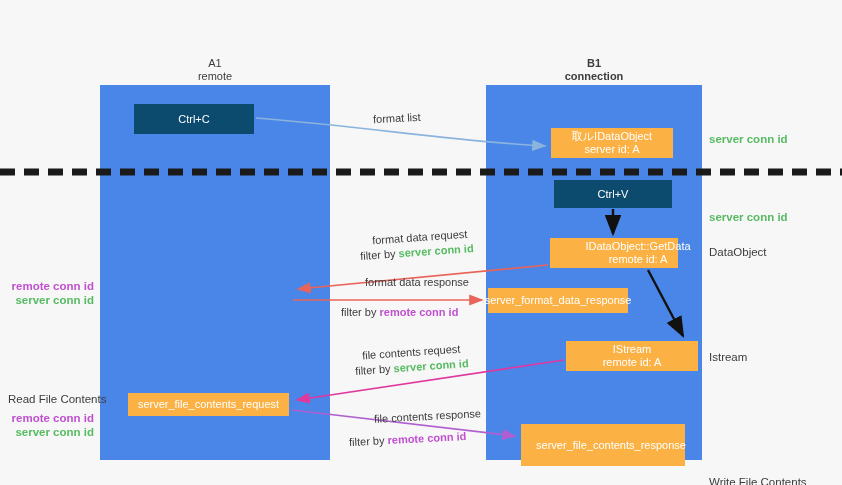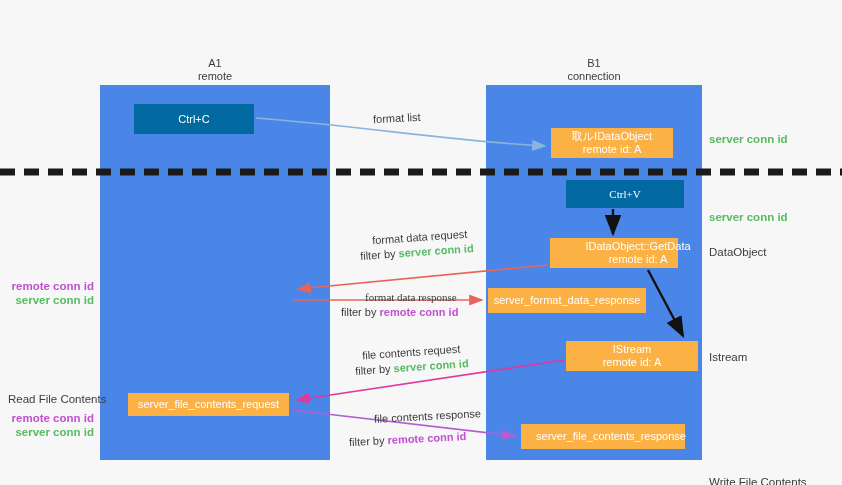--- a/index.html
+++ b/index.html
@@ -47,47 +47,47 @@
   .lane-b { left: 486px; top: 85px; width: 216px; height: 375px; }
   .lane-head {
     position: absolute;
     text-align: center;
     font-size: 11px;
     line-height: 13px;
     color: #3c3c3c;
     white-space: pre;
   }
   .lane-head-a { left: 100px; top: 57px; width: 230px; }
-  .lane-head-b { left: 486px; top: 57px; width: 216px; }
+  .lane-head-b { left: 486px; top: 57px; width: 216px; font-weight: bold; }
 
   .node {
     position: absolute;
     box-sizing: border-box;
     display: flex;
     flex-direction: column;
     align-items: center;
     justify-content: center;
     color: #ffffff;
     font-size: 11px;
     line-height: 13px;
     text-align: center;
     white-space: pre;
   }
-  .node.green { background: #0369a1; }
+  .node.green { background: #0c4a6e; }
   .node.orange { background: #fbb144; }
 
   .n-ctrlc     { left: 134px; top: 104px; width: 120px; height: 30px; }
   .n-idataobj  { left: 551px; top: 128px; width: 122px; height: 30px; }
-  .n-ctrlv     { left: 566px; top: 180px; width: 118px; height: 28px; font-family: Liberation Serif, serif; }
+  .n-ctrlv     { left: 554px; top: 180px; width: 118px; height: 28px; }
   .n-getdata   { left: 550px; top: 238px; width: 128px; height: 30px; padding-left: 48px; }
   .n-istream   { left: 566px; top: 341px; width: 132px; height: 30px; }
   .n-sfdreq    { left: 129px; top: 278px; width: 161px; height: 25px; }
-  .n-sfdresp   { left: 488px; top: 288px; width: 158px; height: 25px; }
+  .n-sfdresp   { left: 488px; top: 288px; width: 140px; height: 25px; }
   .n-sfcreq    { left: 128px; top: 393px; width: 161px; height: 23px; }
-  .n-sfcresp   { left: 521px; top: 424px; width: 164px; height: 25px; padding-left: 16px; }
+  .n-sfcresp   { left: 521px; top: 424px; width: 164px; height: 42px; padding-left: 16px; }
 
   .side-label {
     position: absolute;
     font-size: 11.5px;
     line-height: 14px;
     white-space: pre;
     color: #3c3c3c;
   }
   .green-txt  { color: #57bb63; font-weight: bold; }
   .purple-txt { color: #c050d0; font-weight: bold; }
@@ -105,21 +105,21 @@
   .flow-label {
     position: absolute;
     font-size: 11px;
     line-height: 14px;
     white-space: pre;
     color: #3c3c3c;
   }
   .fl-formatlist { left: 373px; top: 111px; transform: rotate(-3deg); }
   .fl-fdreq  { left: 372px; top: 230px; transform: rotate(-4deg); }
   .fl-fdreq2 { left: 360px; top: 245px; transform: rotate(-4deg); }
-  .fl-fdresp  { left: 365px; top: 290px; font-family: Liberation Serif, serif; }
+  .fl-fdresp  { left: 365px; top: 275px; }
   .fl-fdresp2 { left: 341px; top: 305px; }
   .fl-fcreq  { left: 362px; top: 345px; transform: rotate(-4deg); }
   .fl-fcreq2 { left: 355px; top: 360px; transform: rotate(-4deg); }
   .fl-fcresp  { left: 374px; top: 409px; transform: rotate(-3deg); }
   .fl-fcresp2 { left: 349px; top: 432px; transform: rotate(-3deg); }
 </style>
 </head>
 <body>
 
 <div class="canvas">
@@ -164,21 +164,21 @@
 
     <path d="M 293,300 L 482,300" stroke="#e8645a" stroke-width="1.6" fill="none" marker-end="url(#ar-red)"></path>
 
     <path d="M 564,360 L 297,400" stroke="#e0399e" stroke-width="1.6" fill="none" marker-end="url(#ar-magenta)"></path>
 
     <path d="M 292,410 L 515,436" stroke="#b05fd0" stroke-width="1.6" fill="none" marker-end="url(#ar-purple)"></path>
   </svg>
 
   <div class="node green n-ctrlc">Ctrl+C</div>
   <div class="node orange n-idataobj">取ルIDataObject
-remote id: A</div>
+server id: A</div>
   <div class="node green n-ctrlv">Ctrl+V</div>
   <div class="node orange n-getdata">IDataObject::GetData
 remote id: A</div>
   <div class="node orange n-istream">IStream
 remote id: A</div>
   <div class="node orange n-sfdresp">server_format_data_response</div>
   <div class="node orange n-sfcreq">server_file_contents_request</div>
   <div class="node orange n-sfcresp">server_file_contents_response</div>
 
   <div class="flow-label fl-formatlist">format list</div>

